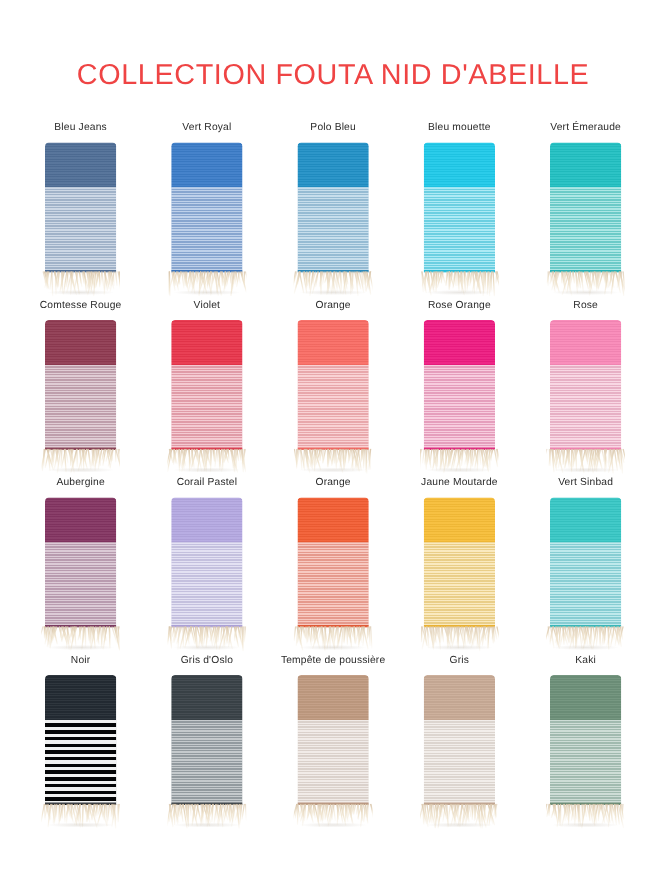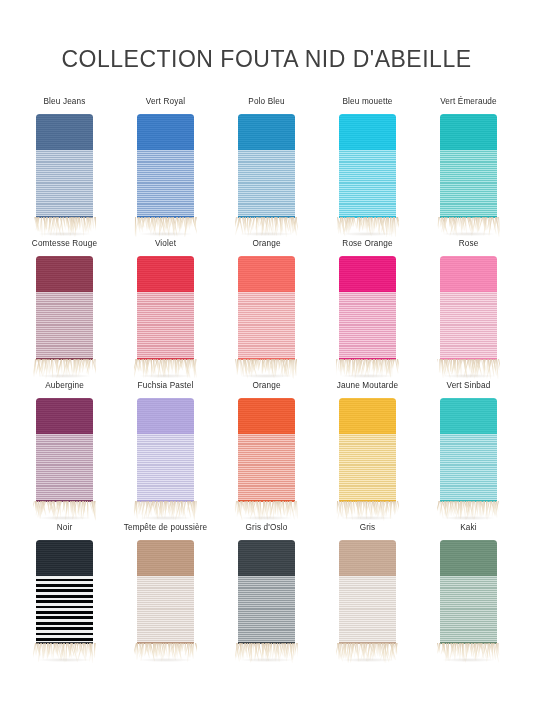--- a/index.html
+++ b/index.html
@@ -13,21 +13,21 @@
   #page {
     position: relative;
     width: 533px; height: 710px;
     background: #ffffff;
   }
   .page-title {
     text-align: center;
     font-size: 23px;
     letter-spacing: 0.5px;
     font-weight: 400;
-    color: #404040;
+    color: #ef4444;
     margin: 0;
     padding-top: 46px;
     font-family: "Liberation Sans", sans-serif;
   }
   .grid {
     margin-top: 23px;
     padding: 0 14px;
   }
   .row {
     display: flex;
@@ -989,21 +989,21 @@
               <i style="left: 57.91px; height: 19.6px; transform: rotate(-12.7deg); opacity: 0.99;"></i>
               <i style="left: 58.67px; height: 19px; transform: rotate(-9.3deg); opacity: 0.93;"></i>
               <i style="left: 59.63px; height: 9.3px; transform: rotate(4.5deg); opacity: 0.61;"></i>
               <i style="left: 60.62px; height: 14.7px; transform: rotate(-3.3deg); opacity: 0.97;"></i>
               <i style="left: 61.82px; height: 9.1px; transform: rotate(13.6deg); opacity: 0.68;"></i>
             </div>
             <div class="shadow"></div>
           </div>
         </div>
         <div class="cell">
-          <div class="swatch-label">Fuchsia Pastel</div>
+          <div class="swatch-label">Corail Pastel</div>
           <div class="towel-wrap">
             <div class="towel">
               <div class="band" style="background: rgb(180, 168, 225);"></div>
               <div class="body-area" style="background: rgb(207, 203, 235);"></div>
               <div class="hem" style="background: rgb(167, 154, 214);"></div>
             </div>
             <div class="fringe">
               <i style="left: 0.94px; height: 18.3px; transform: rotate(-5.7deg); opacity: 0.94;"></i>
               <i style="left: 1.12px; height: 15.4px; transform: rotate(5.6deg); opacity: 0.89;"></i>
               <i style="left: 2.29px; height: 11.9px; transform: rotate(-2.9deg); opacity: 0.77;"></i>
@@ -1376,20 +1376,97 @@
               <i style="left: 56.53px; height: 12.6px; transform: rotate(-0.2deg); opacity: 0.98;"></i>
               <i style="left: 58.35px; height: 20px; transform: rotate(-2.9deg); opacity: 0.67;"></i>
               <i style="left: 58.93px; height: 18.8px; transform: rotate(9.4deg); opacity: 0.59;"></i>
               <i style="left: 60.67px; height: 14.8px; transform: rotate(-0.3deg); opacity: 0.82;"></i>
               <i style="left: 61.86px; height: 9.4px; transform: rotate(5.4deg); opacity: 0.75;"></i>
             </div>
             <div class="shadow"></div>
           </div>
         </div>
         <div class="cell">
+          <div class="swatch-label">Gris d'Oslo</div>
+          <div class="towel-wrap">
+            <div class="towel">
+              <div class="band" style="background: rgb(58, 66, 72);"></div>
+              <div class="body-area" style="background: rgb(155, 163, 168);"></div>
+              <div class="hem" style="background: rgb(46, 53, 58);"></div>
+            </div>
+            <div class="fringe">
+              <i style="left: 1.8px; height: 17.5px; transform: rotate(9.1deg); opacity: 0.92;"></i>
+              <i style="left: 1.14px; height: 19.1px; transform: rotate(-8.8deg); opacity: 0.84;"></i>
+              <i style="left: 3.59px; height: 15.5px; transform: rotate(-16.8deg); opacity: 0.57;"></i>
+              <i style="left: 3.51px; height: 14.8px; transform: rotate(12.5deg); opacity: 0.91;"></i>
+              <i style="left: 5.03px; height: 17.1px; transform: rotate(-0.8deg); opacity: 0.87;"></i>
+              <i style="left: 4.99px; height: 17.4px; transform: rotate(-9.2deg); opacity: 0.68;"></i>
+              <i style="left: 5.96px; height: 15.3px; transform: rotate(10.8deg); opacity: 0.93;"></i>
+              <i style="left: 7.06px; height: 9.7px; transform: rotate(-1.6deg); opacity: 0.74;"></i>
+              <i style="left: 8.53px; height: 12.8px; transform: rotate(8.4deg); opacity: 0.72;"></i>
+              <i style="left: 10.34px; height: 15.4px; transform: rotate(-7.2deg); opacity: 0.83;"></i>
+              <i style="left: 10.22px; height: 15.4px; transform: rotate(11.4deg); opacity: 0.73;"></i>
+              <i style="left: 11.8px; height: 19.9px; transform: rotate(-9.2deg); opacity: 1;"></i>
+              <i style="left: 12.46px; height: 11.4px; transform: rotate(15deg); opacity: 0.91;"></i>
+              <i style="left: 13.91px; height: 19.4px; transform: rotate(-7.1deg); opacity: 0.71;"></i>
+              <i style="left: 14.2px; height: 13.3px; transform: rotate(-5.4deg); opacity: 0.9;"></i>
+              <i style="left: 15.31px; height: 10.7px; transform: rotate(-1.8deg); opacity: 0.58;"></i>
+              <i style="left: 15.74px; height: 18.2px; transform: rotate(-0.4deg); opacity: 0.97;"></i>
+              <i style="left: 16.94px; height: 11px; transform: rotate(8.5deg); opacity: 0.74;"></i>
+              <i style="left: 18.29px; height: 9.6px; transform: rotate(-0.9deg); opacity: 0.58;"></i>
+              <i style="left: 18.7px; height: 18.9px; transform: rotate(-13.8deg); opacity: 0.92;"></i>
+              <i style="left: 19.41px; height: 9.7px; transform: rotate(-12.9deg); opacity: 0.82;"></i>
+              <i style="left: 20.81px; height: 15.4px; transform: rotate(6.2deg); opacity: 0.77;"></i>
+              <i style="left: 22.19px; height: 18.1px; transform: rotate(9.3deg); opacity: 0.85;"></i>
+              <i style="left: 22.82px; height: 16.4px; transform: rotate(-12.9deg); opacity: 0.97;"></i>
+              <i style="left: 24.06px; height: 13.5px; transform: rotate(8.4deg); opacity: 0.99;"></i>
+              <i style="left: 25.62px; height: 12px; transform: rotate(-10.4deg); opacity: 0.61;"></i>
+              <i style="left: 26.55px; height: 16.7px; transform: rotate(-2.8deg); opacity: 0.61;"></i>
+              <i style="left: 27.44px; height: 11.1px; transform: rotate(-5.9deg); opacity: 0.64;"></i>
+              <i style="left: 28.38px; height: 18.9px; transform: rotate(-16.3deg); opacity: 0.96;"></i>
+              <i style="left: 28.23px; height: 17.7px; transform: rotate(6deg); opacity: 0.94;"></i>
+              <i style="left: 30.35px; height: 15.7px; transform: rotate(-13.9deg); opacity: 0.92;"></i>
+              <i style="left: 29.87px; height: 13.1px; transform: rotate(14.4deg); opacity: 0.84;"></i>
+              <i style="left: 30.83px; height: 15.9px; transform: rotate(2.2deg); opacity: 0.9;"></i>
+              <i style="left: 32.2px; height: 12.6px; transform: rotate(7.1deg); opacity: 0.79;"></i>
+              <i style="left: 33.1px; height: 13.1px; transform: rotate(2.2deg); opacity: 1;"></i>
+              <i style="left: 33.77px; height: 18.6px; transform: rotate(8.5deg); opacity: 0.79;"></i>
+              <i style="left: 35.98px; height: 9px; transform: rotate(11.8deg); opacity: 0.99;"></i>
+              <i style="left: 35.66px; height: 15.1px; transform: rotate(3.9deg); opacity: 0.85;"></i>
+              <i style="left: 36.44px; height: 11.1px; transform: rotate(13.6deg); opacity: 0.91;"></i>
+              <i style="left: 37.5px; height: 12.4px; transform: rotate(-11.3deg); opacity: 0.93;"></i>
+              <i style="left: 38.75px; height: 15.5px; transform: rotate(8.1deg); opacity: 0.68;"></i>
+              <i style="left: 40.04px; height: 11.8px; transform: rotate(6deg); opacity: 0.67;"></i>
+              <i style="left: 41.55px; height: 19px; transform: rotate(-5.4deg); opacity: 0.89;"></i>
+              <i style="left: 41.78px; height: 10.6px; transform: rotate(3.5deg); opacity: 0.79;"></i>
+              <i style="left: 42.18px; height: 16.9px; transform: rotate(8.6deg); opacity: 0.81;"></i>
+              <i style="left: 43.93px; height: 14.2px; transform: rotate(-15.9deg); opacity: 0.75;"></i>
+              <i style="left: 44.14px; height: 18.7px; transform: rotate(12.8deg); opacity: 0.58;"></i>
+              <i style="left: 45.85px; height: 11.8px; transform: rotate(9.9deg); opacity: 0.73;"></i>
+              <i style="left: 47.65px; height: 16.4px; transform: rotate(13.9deg); opacity: 0.78;"></i>
+              <i style="left: 47.03px; height: 14.2px; transform: rotate(-9.4deg); opacity: 0.81;"></i>
+              <i style="left: 48.66px; height: 14.9px; transform: rotate(-1.5deg); opacity: 0.74;"></i>
+              <i style="left: 50.3px; height: 10.8px; transform: rotate(4.7deg); opacity: 0.85;"></i>
+              <i style="left: 49.86px; height: 15.4px; transform: rotate(-6.5deg); opacity: 0.88;"></i>
+              <i style="left: 51.79px; height: 11.5px; transform: rotate(-2.7deg); opacity: 0.68;"></i>
+              <i style="left: 53.08px; height: 15.7px; transform: rotate(13.1deg); opacity: 0.8;"></i>
+              <i style="left: 53.82px; height: 18.6px; transform: rotate(10.3deg); opacity: 0.62;"></i>
+              <i style="left: 54.67px; height: 19.9px; transform: rotate(-5.2deg); opacity: 0.85;"></i>
+              <i style="left: 55.39px; height: 16.7px; transform: rotate(-6.2deg); opacity: 0.94;"></i>
+              <i style="left: 56.51px; height: 9.2px; transform: rotate(-4.4deg); opacity: 0.8;"></i>
+              <i style="left: 56.67px; height: 14.4px; transform: rotate(13.7deg); opacity: 0.66;"></i>
+              <i style="left: 58.44px; height: 9.8px; transform: rotate(3.5deg); opacity: 0.65;"></i>
+              <i style="left: 59.14px; height: 16.5px; transform: rotate(6.1deg); opacity: 0.81;"></i>
+              <i style="left: 60.81px; height: 13.4px; transform: rotate(8.7deg); opacity: 0.85;"></i>
+              <i style="left: 61.62px; height: 13.6px; transform: rotate(-3.2deg); opacity: 0.71;"></i>
+            </div>
+            <div class="shadow"></div>
+          </div>
+        </div>
+        <div class="cell">
           <div class="swatch-label">Tempête de poussière</div>
           <div class="towel-wrap">
             <div class="towel">
               <div class="band" style="background: rgb(193, 155, 129);"></div>
               <div class="body-area" style="background: rgb(231, 221, 215);"></div>
               <div class="hem" style="background: rgb(179, 140, 114);"></div>
             </div>
             <div class="fringe">
               <i style="left: 1.85px; height: 11.2px; transform: rotate(-13.1deg); opacity: 0.8;"></i>
               <i style="left: 2.17px; height: 12.4px; transform: rotate(6deg); opacity: 0.88;"></i>
@@ -1453,97 +1530,20 @@
               <i style="left: 56.81px; height: 16.3px; transform: rotate(-6.4deg); opacity: 0.79;"></i>
               <i style="left: 58.54px; height: 10.7px; transform: rotate(9.9deg); opacity: 0.64;"></i>
               <i style="left: 59.35px; height: 14.1px; transform: rotate(2.9deg); opacity: 0.59;"></i>
               <i style="left: 60.95px; height: 12.1px; transform: rotate(-16.4deg); opacity: 0.88;"></i>
               <i style="left: 61.39px; height: 17.8px; transform: rotate(-11.9deg); opacity: 0.66;"></i>
             </div>
             <div class="shadow"></div>
           </div>
         </div>
         <div class="cell">
-          <div class="swatch-label">Gris d'Oslo</div>
-          <div class="towel-wrap">
-            <div class="towel">
-              <div class="band" style="background: rgb(58, 66, 72);"></div>
-              <div class="body-area" style="background: rgb(155, 163, 168);"></div>
-              <div class="hem" style="background: rgb(46, 53, 58);"></div>
-            </div>
-            <div class="fringe">
-              <i style="left: 1.8px; height: 17.5px; transform: rotate(9.1deg); opacity: 0.92;"></i>
-              <i style="left: 1.14px; height: 19.1px; transform: rotate(-8.8deg); opacity: 0.84;"></i>
-              <i style="left: 3.59px; height: 15.5px; transform: rotate(-16.8deg); opacity: 0.57;"></i>
-              <i style="left: 3.51px; height: 14.8px; transform: rotate(12.5deg); opacity: 0.91;"></i>
-              <i style="left: 5.03px; height: 17.1px; transform: rotate(-0.8deg); opacity: 0.87;"></i>
-              <i style="left: 4.99px; height: 17.4px; transform: rotate(-9.2deg); opacity: 0.68;"></i>
-              <i style="left: 5.96px; height: 15.3px; transform: rotate(10.8deg); opacity: 0.93;"></i>
-              <i style="left: 7.06px; height: 9.7px; transform: rotate(-1.6deg); opacity: 0.74;"></i>
-              <i style="left: 8.53px; height: 12.8px; transform: rotate(8.4deg); opacity: 0.72;"></i>
-              <i style="left: 10.34px; height: 15.4px; transform: rotate(-7.2deg); opacity: 0.83;"></i>
-              <i style="left: 10.22px; height: 15.4px; transform: rotate(11.4deg); opacity: 0.73;"></i>
-              <i style="left: 11.8px; height: 19.9px; transform: rotate(-9.2deg); opacity: 1;"></i>
-              <i style="left: 12.46px; height: 11.4px; transform: rotate(15deg); opacity: 0.91;"></i>
-              <i style="left: 13.91px; height: 19.4px; transform: rotate(-7.1deg); opacity: 0.71;"></i>
-              <i style="left: 14.2px; height: 13.3px; transform: rotate(-5.4deg); opacity: 0.9;"></i>
-              <i style="left: 15.31px; height: 10.7px; transform: rotate(-1.8deg); opacity: 0.58;"></i>
-              <i style="left: 15.74px; height: 18.2px; transform: rotate(-0.4deg); opacity: 0.97;"></i>
-              <i style="left: 16.94px; height: 11px; transform: rotate(8.5deg); opacity: 0.74;"></i>
-              <i style="left: 18.29px; height: 9.6px; transform: rotate(-0.9deg); opacity: 0.58;"></i>
-              <i style="left: 18.7px; height: 18.9px; transform: rotate(-13.8deg); opacity: 0.92;"></i>
-              <i style="left: 19.41px; height: 9.7px; transform: rotate(-12.9deg); opacity: 0.82;"></i>
-              <i style="left: 20.81px; height: 15.4px; transform: rotate(6.2deg); opacity: 0.77;"></i>
-              <i style="left: 22.19px; height: 18.1px; transform: rotate(9.3deg); opacity: 0.85;"></i>
-              <i style="left: 22.82px; height: 16.4px; transform: rotate(-12.9deg); opacity: 0.97;"></i>
-              <i style="left: 24.06px; height: 13.5px; transform: rotate(8.4deg); opacity: 0.99;"></i>
-              <i style="left: 25.62px; height: 12px; transform: rotate(-10.4deg); opacity: 0.61;"></i>
-              <i style="left: 26.55px; height: 16.7px; transform: rotate(-2.8deg); opacity: 0.61;"></i>
-              <i style="left: 27.44px; height: 11.1px; transform: rotate(-5.9deg); opacity: 0.64;"></i>
-              <i style="left: 28.38px; height: 18.9px; transform: rotate(-16.3deg); opacity: 0.96;"></i>
-              <i style="left: 28.23px; height: 17.7px; transform: rotate(6deg); opacity: 0.94;"></i>
-              <i style="left: 30.35px; height: 15.7px; transform: rotate(-13.9deg); opacity: 0.92;"></i>
-              <i style="left: 29.87px; height: 13.1px; transform: rotate(14.4deg); opacity: 0.84;"></i>
-              <i style="left: 30.83px; height: 15.9px; transform: rotate(2.2deg); opacity: 0.9;"></i>
-              <i style="left: 32.2px; height: 12.6px; transform: rotate(7.1deg); opacity: 0.79;"></i>
-              <i style="left: 33.1px; height: 13.1px; transform: rotate(2.2deg); opacity: 1;"></i>
-              <i style="left: 33.77px; height: 18.6px; transform: rotate(8.5deg); opacity: 0.79;"></i>
-              <i style="left: 35.98px; height: 9px; transform: rotate(11.8deg); opacity: 0.99;"></i>
-              <i style="left: 35.66px; height: 15.1px; transform: rotate(3.9deg); opacity: 0.85;"></i>
-              <i style="left: 36.44px; height: 11.1px; transform: rotate(13.6deg); opacity: 0.91;"></i>
-              <i style="left: 37.5px; height: 12.4px; transform: rotate(-11.3deg); opacity: 0.93;"></i>
-              <i style="left: 38.75px; height: 15.5px; transform: rotate(8.1deg); opacity: 0.68;"></i>
-              <i style="left: 40.04px; height: 11.8px; transform: rotate(6deg); opacity: 0.67;"></i>
-              <i style="left: 41.55px; height: 19px; transform: rotate(-5.4deg); opacity: 0.89;"></i>
-              <i style="left: 41.78px; height: 10.6px; transform: rotate(3.5deg); opacity: 0.79;"></i>
-              <i style="left: 42.18px; height: 16.9px; transform: rotate(8.6deg); opacity: 0.81;"></i>
-              <i style="left: 43.93px; height: 14.2px; transform: rotate(-15.9deg); opacity: 0.75;"></i>
-              <i style="left: 44.14px; height: 18.7px; transform: rotate(12.8deg); opacity: 0.58;"></i>
-              <i style="left: 45.85px; height: 11.8px; transform: rotate(9.9deg); opacity: 0.73;"></i>
-              <i style="left: 47.65px; height: 16.4px; transform: rotate(13.9deg); opacity: 0.78;"></i>
-              <i style="left: 47.03px; height: 14.2px; transform: rotate(-9.4deg); opacity: 0.81;"></i>
-              <i style="left: 48.66px; height: 14.9px; transform: rotate(-1.5deg); opacity: 0.74;"></i>
-              <i style="left: 50.3px; height: 10.8px; transform: rotate(4.7deg); opacity: 0.85;"></i>
-              <i style="left: 49.86px; height: 15.4px; transform: rotate(-6.5deg); opacity: 0.88;"></i>
-              <i style="left: 51.79px; height: 11.5px; transform: rotate(-2.7deg); opacity: 0.68;"></i>
-              <i style="left: 53.08px; height: 15.7px; transform: rotate(13.1deg); opacity: 0.8;"></i>
-              <i style="left: 53.82px; height: 18.6px; transform: rotate(10.3deg); opacity: 0.62;"></i>
-              <i style="left: 54.67px; height: 19.9px; transform: rotate(-5.2deg); opacity: 0.85;"></i>
-              <i style="left: 55.39px; height: 16.7px; transform: rotate(-6.2deg); opacity: 0.94;"></i>
-              <i style="left: 56.51px; height: 9.2px; transform: rotate(-4.4deg); opacity: 0.8;"></i>
-              <i style="left: 56.67px; height: 14.4px; transform: rotate(13.7deg); opacity: 0.66;"></i>
-              <i style="left: 58.44px; height: 9.8px; transform: rotate(3.5deg); opacity: 0.65;"></i>
-              <i style="left: 59.14px; height: 16.5px; transform: rotate(6.1deg); opacity: 0.81;"></i>
-              <i style="left: 60.81px; height: 13.4px; transform: rotate(8.7deg); opacity: 0.85;"></i>
-              <i style="left: 61.62px; height: 13.6px; transform: rotate(-3.2deg); opacity: 0.71;"></i>
-            </div>
-            <div class="shadow"></div>
-          </div>
-        </div>
-        <div class="cell">
           <div class="swatch-label">Gris</div>
           <div class="towel-wrap">
             <div class="towel">
               <div class="band" style="background: rgb(202, 172, 151);"></div>
               <div class="body-area" style="background: rgb(233, 225, 219);"></div>
               <div class="hem" style="background: rgb(187, 155, 133);"></div>
             </div>
             <div class="fringe">
               <i style="left: 1.89px; height: 15.9px; transform: rotate(-1.2deg); opacity: 0.67;"></i>
               <i style="left: 1.4px; height: 16.7px; transform: rotate(-13.2deg); opacity: 0.91;"></i>

